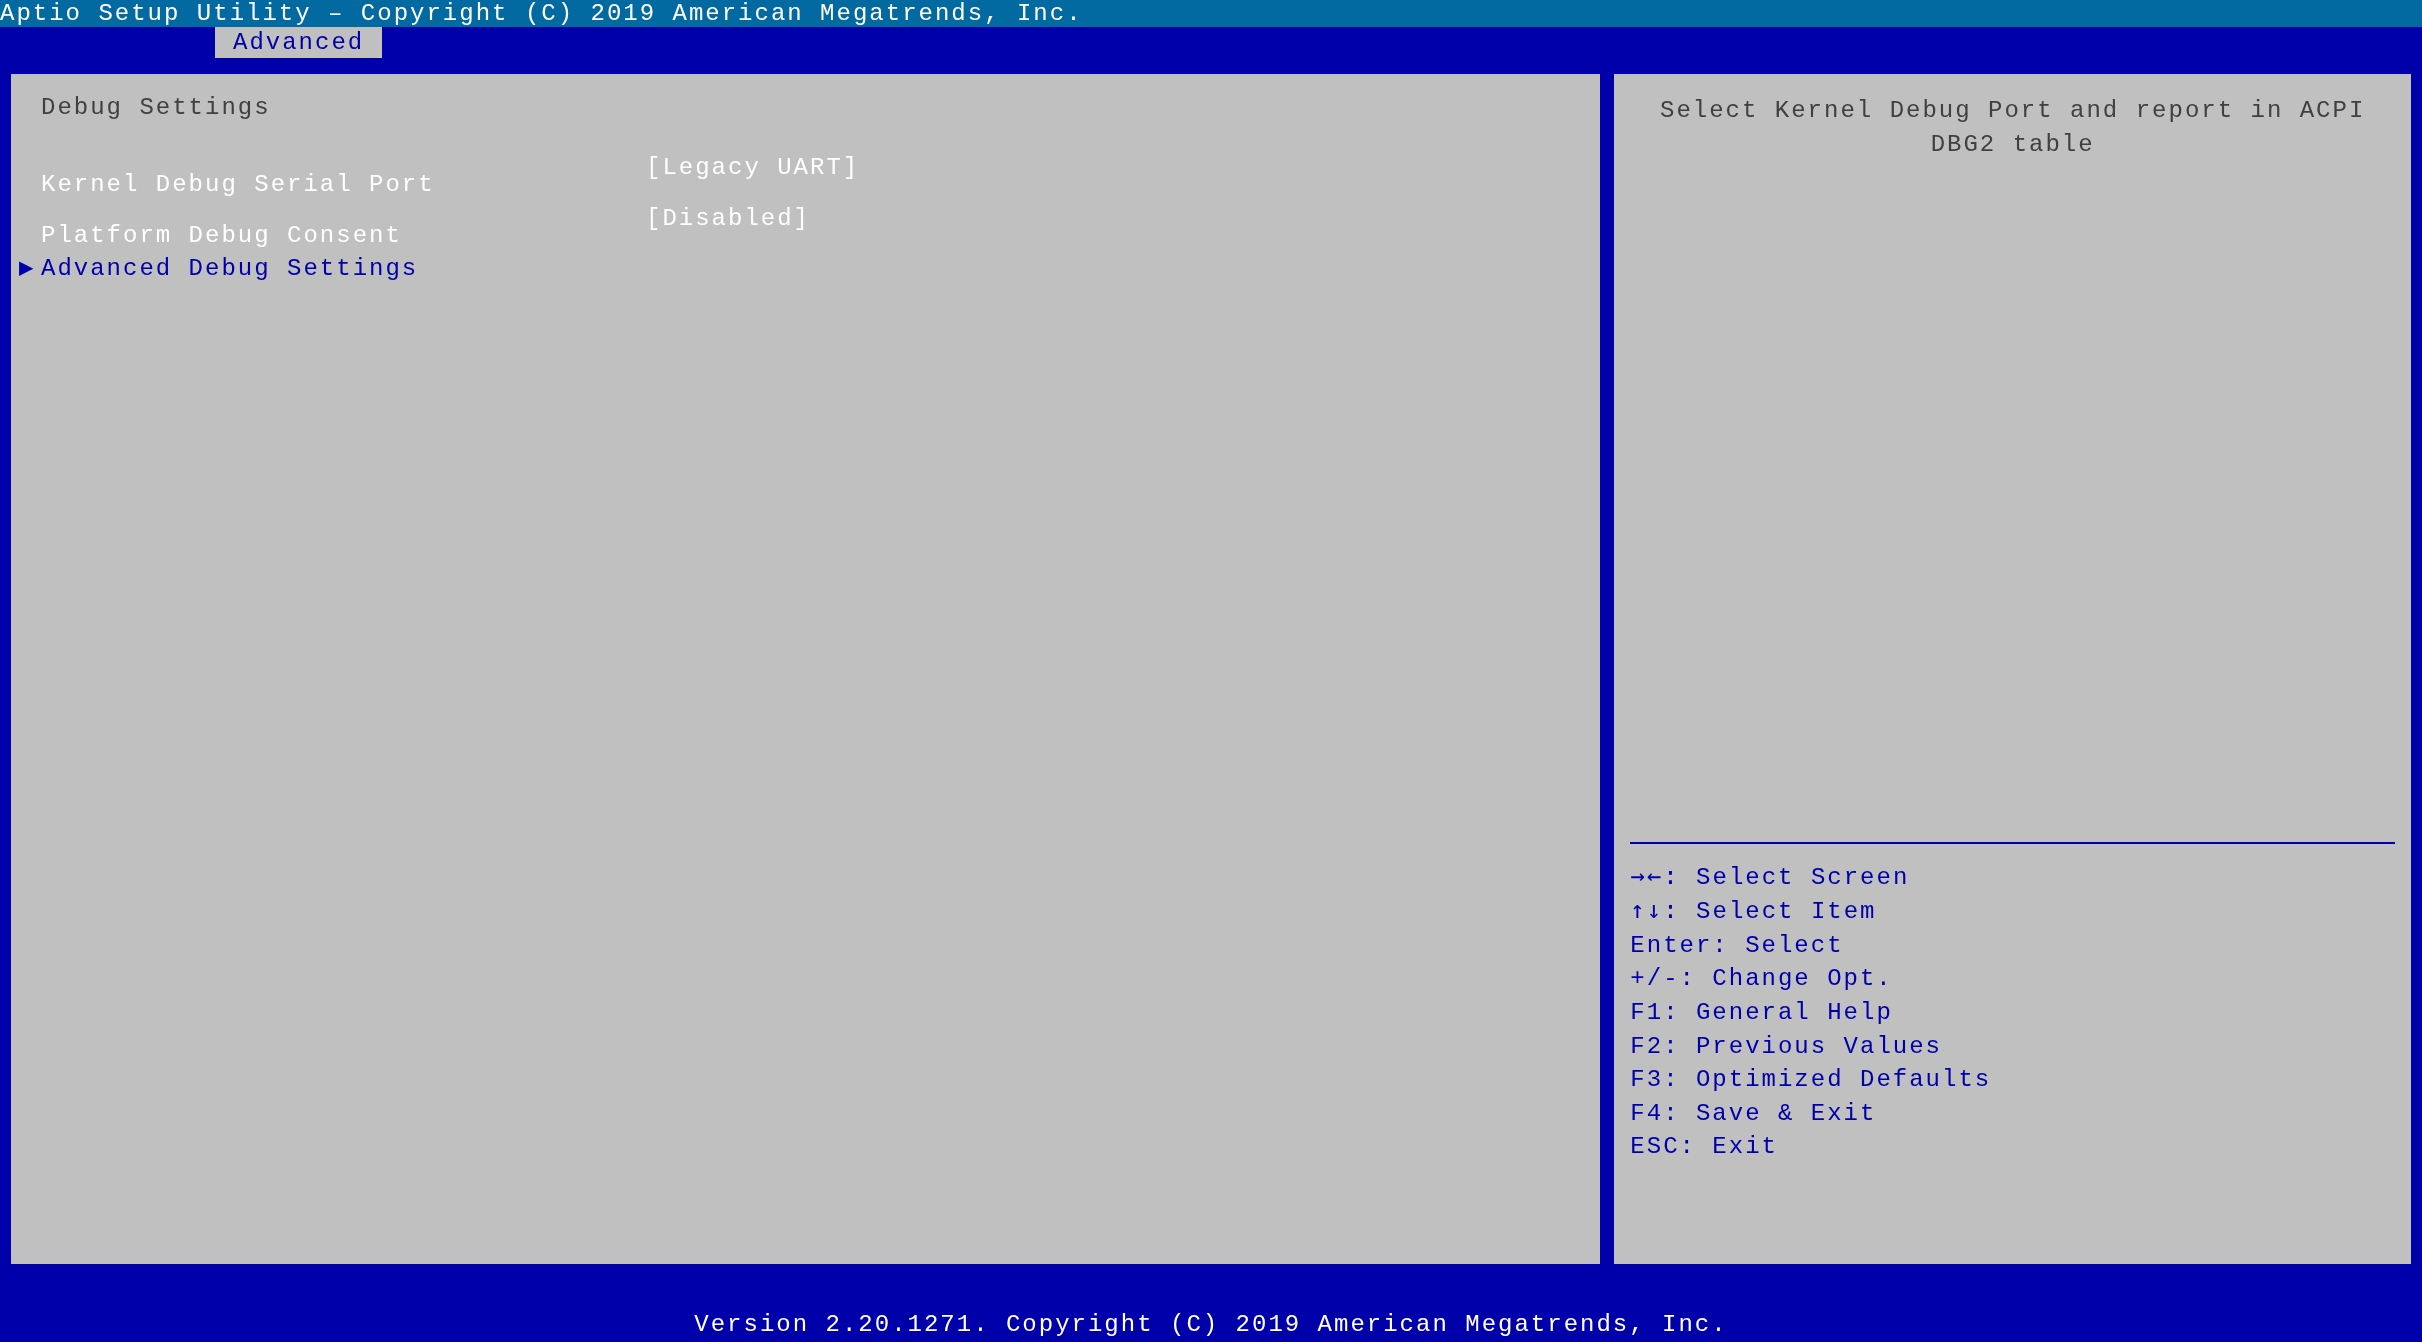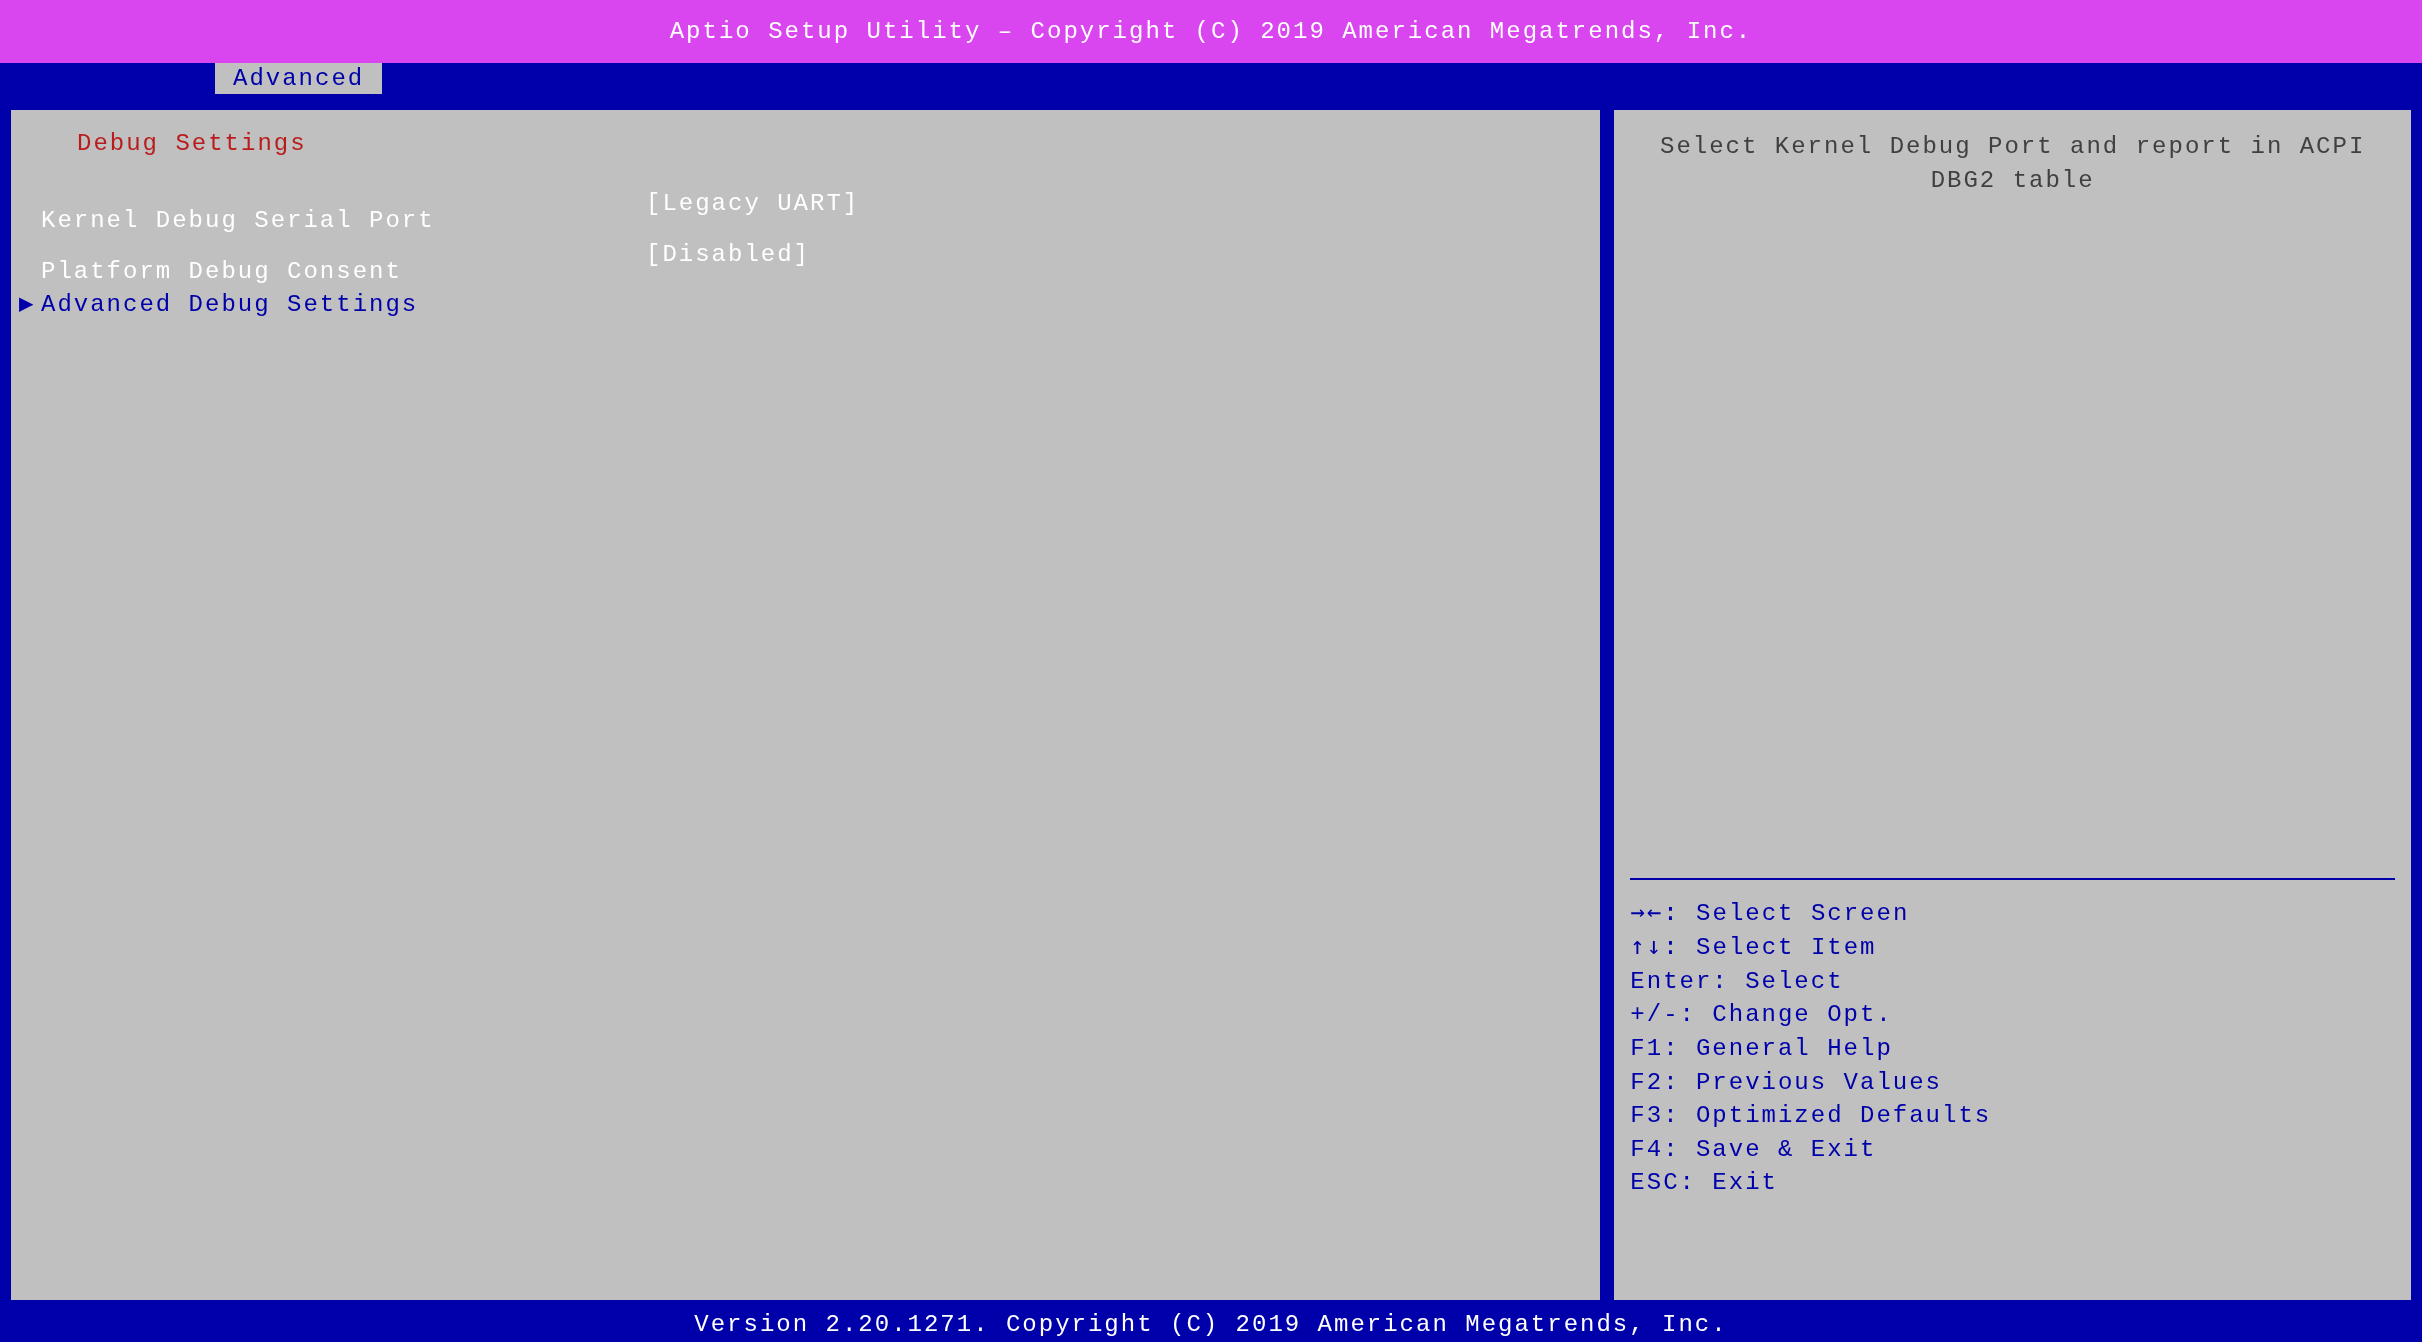--- a/index.html
+++ b/index.html
@@ -15,24 +15,24 @@
       height: 1342px;
       transform-origin: top left;
     }
     .bios-container {
       background: #0000AA;
       width: 100%;
       height: 100%;
       position: relative;
     }
     .title-bar {
-      background: #d946ef;
+      background: #0369a1;
       color: #FFFFFF;
-      text-align: center;
-      padding: 18px 0;
+      text-align: left;
+      padding: 0 0;
       font-weight: normal;
       letter-spacing: 2px;
     }
     .tab-bar {
       background: #0000AA;
       padding-left: 215px;
       height: 36px;
     }
     .tab {
       background: #C0C0C0;
@@ -56,24 +56,23 @@
     }
     .right-panel {
       background: #C0C0C0;
       flex: 1;
       border: 3px solid #0000AA;
       padding: 20px 16px;
       display: flex;
       flex-direction: column;
     }
     .section-title {
-      color: #b91c1c;
+      color: #404040;
       letter-spacing: 2px;
       margin-bottom: 30px;
-      margin-left: 36px;
     }
     .setting-row {
       display: flex;
       letter-spacing: 2px;
       line-height: 1.4;
     }
     .setting-label {
       color: #FFFFFF;
       width: 560px;
       margin-top: 17px;

